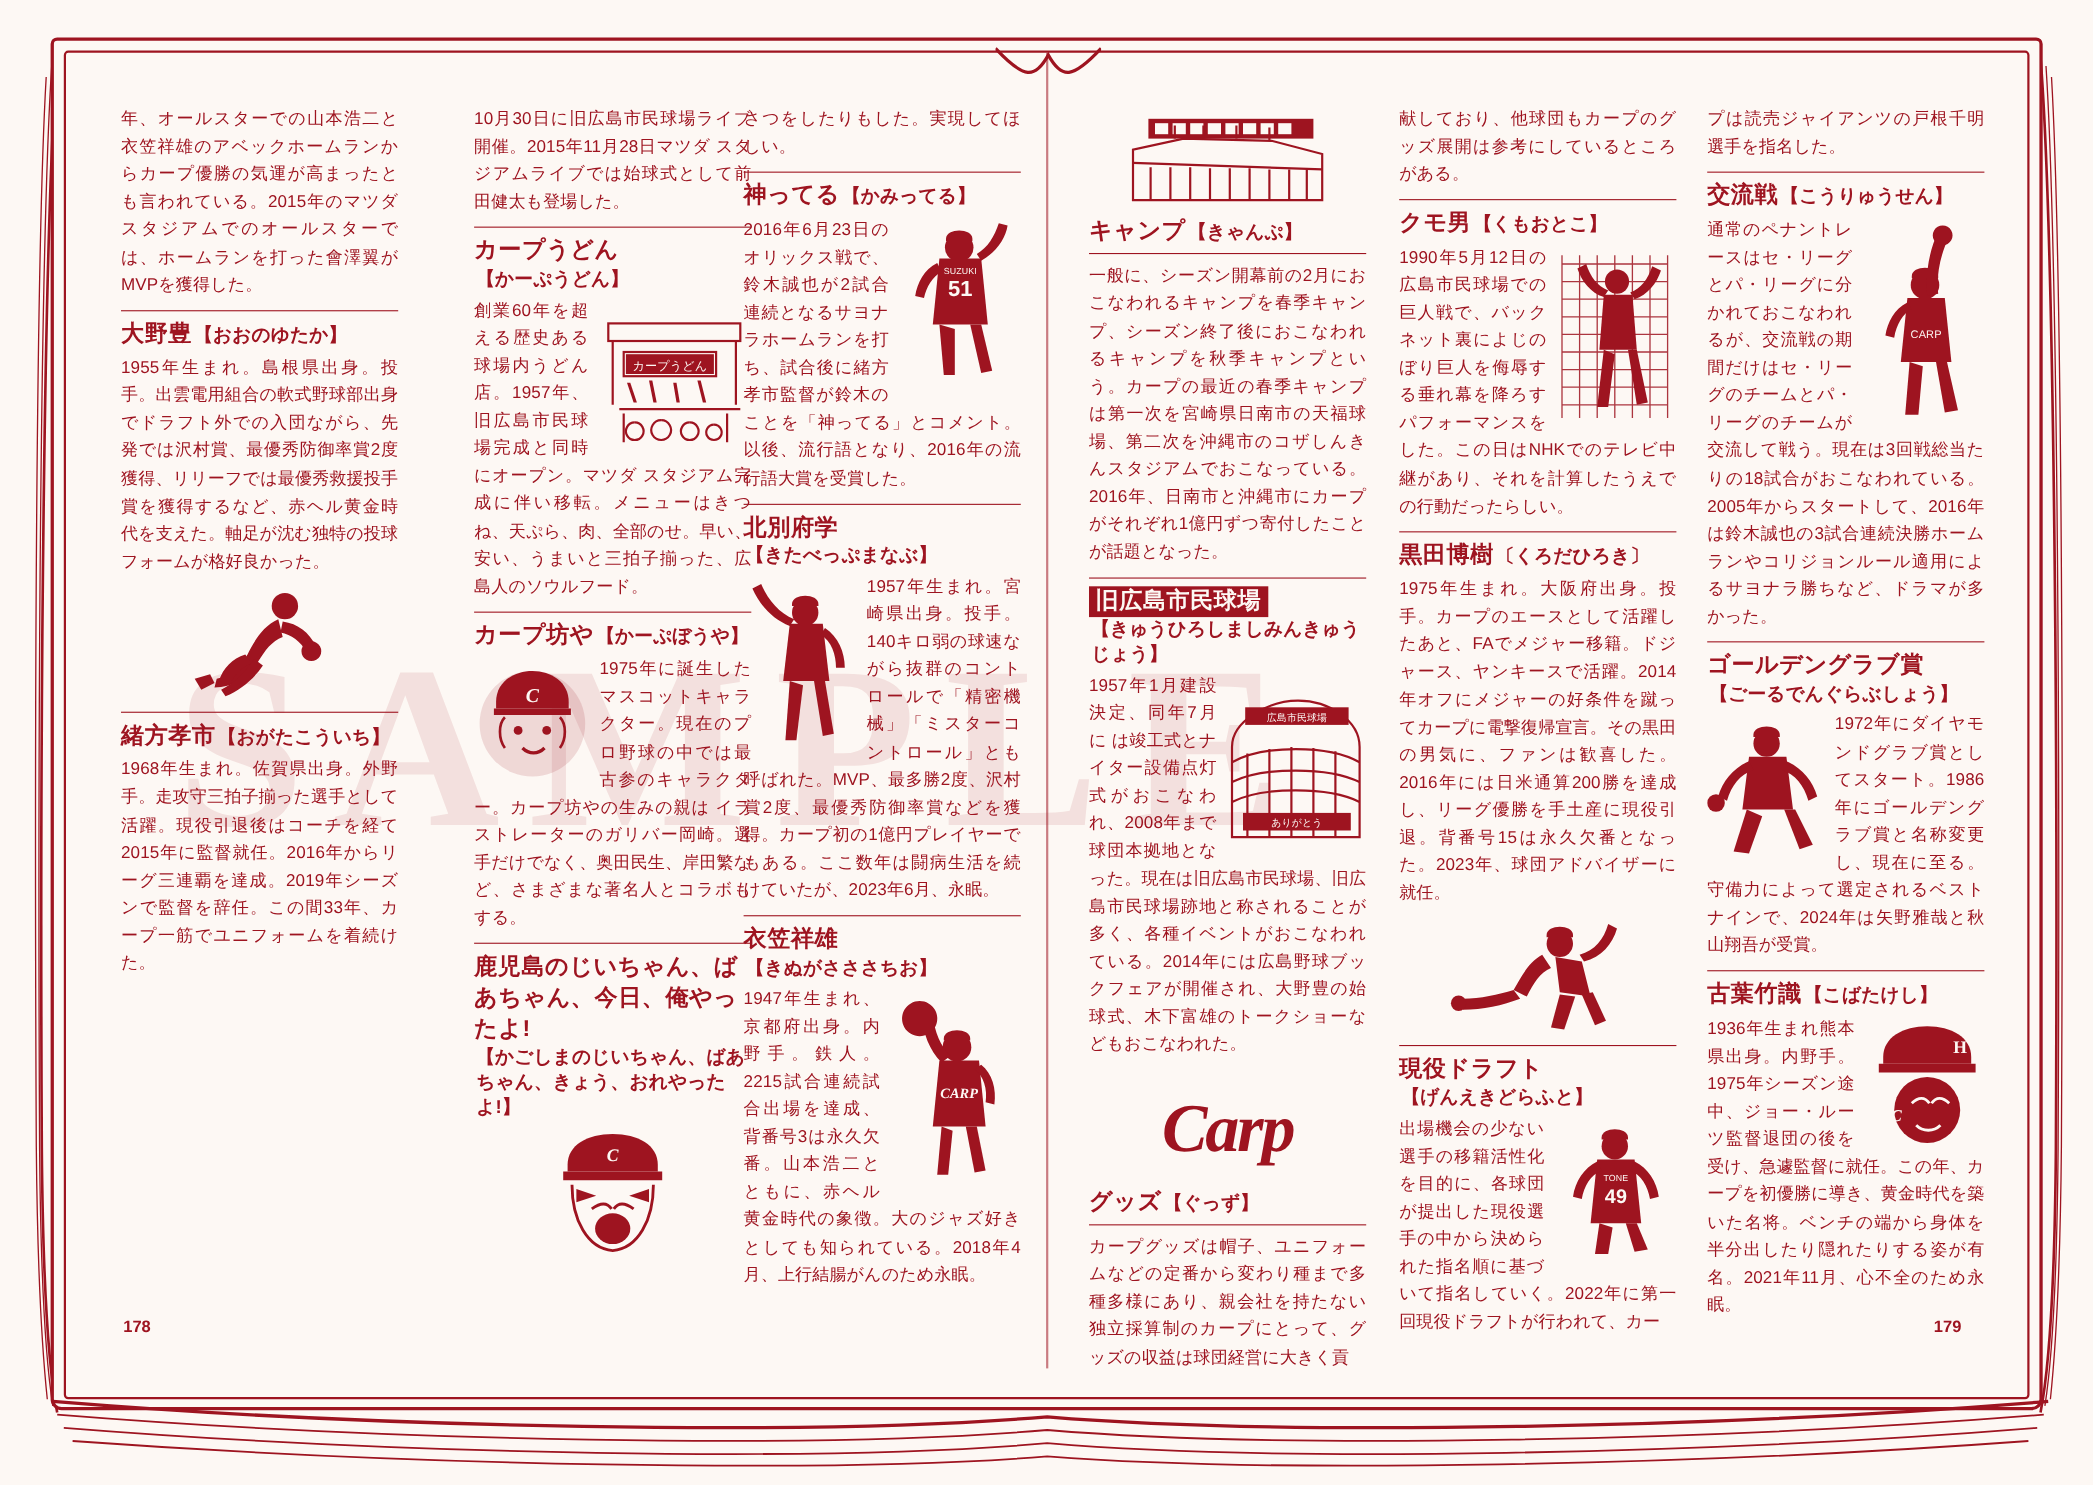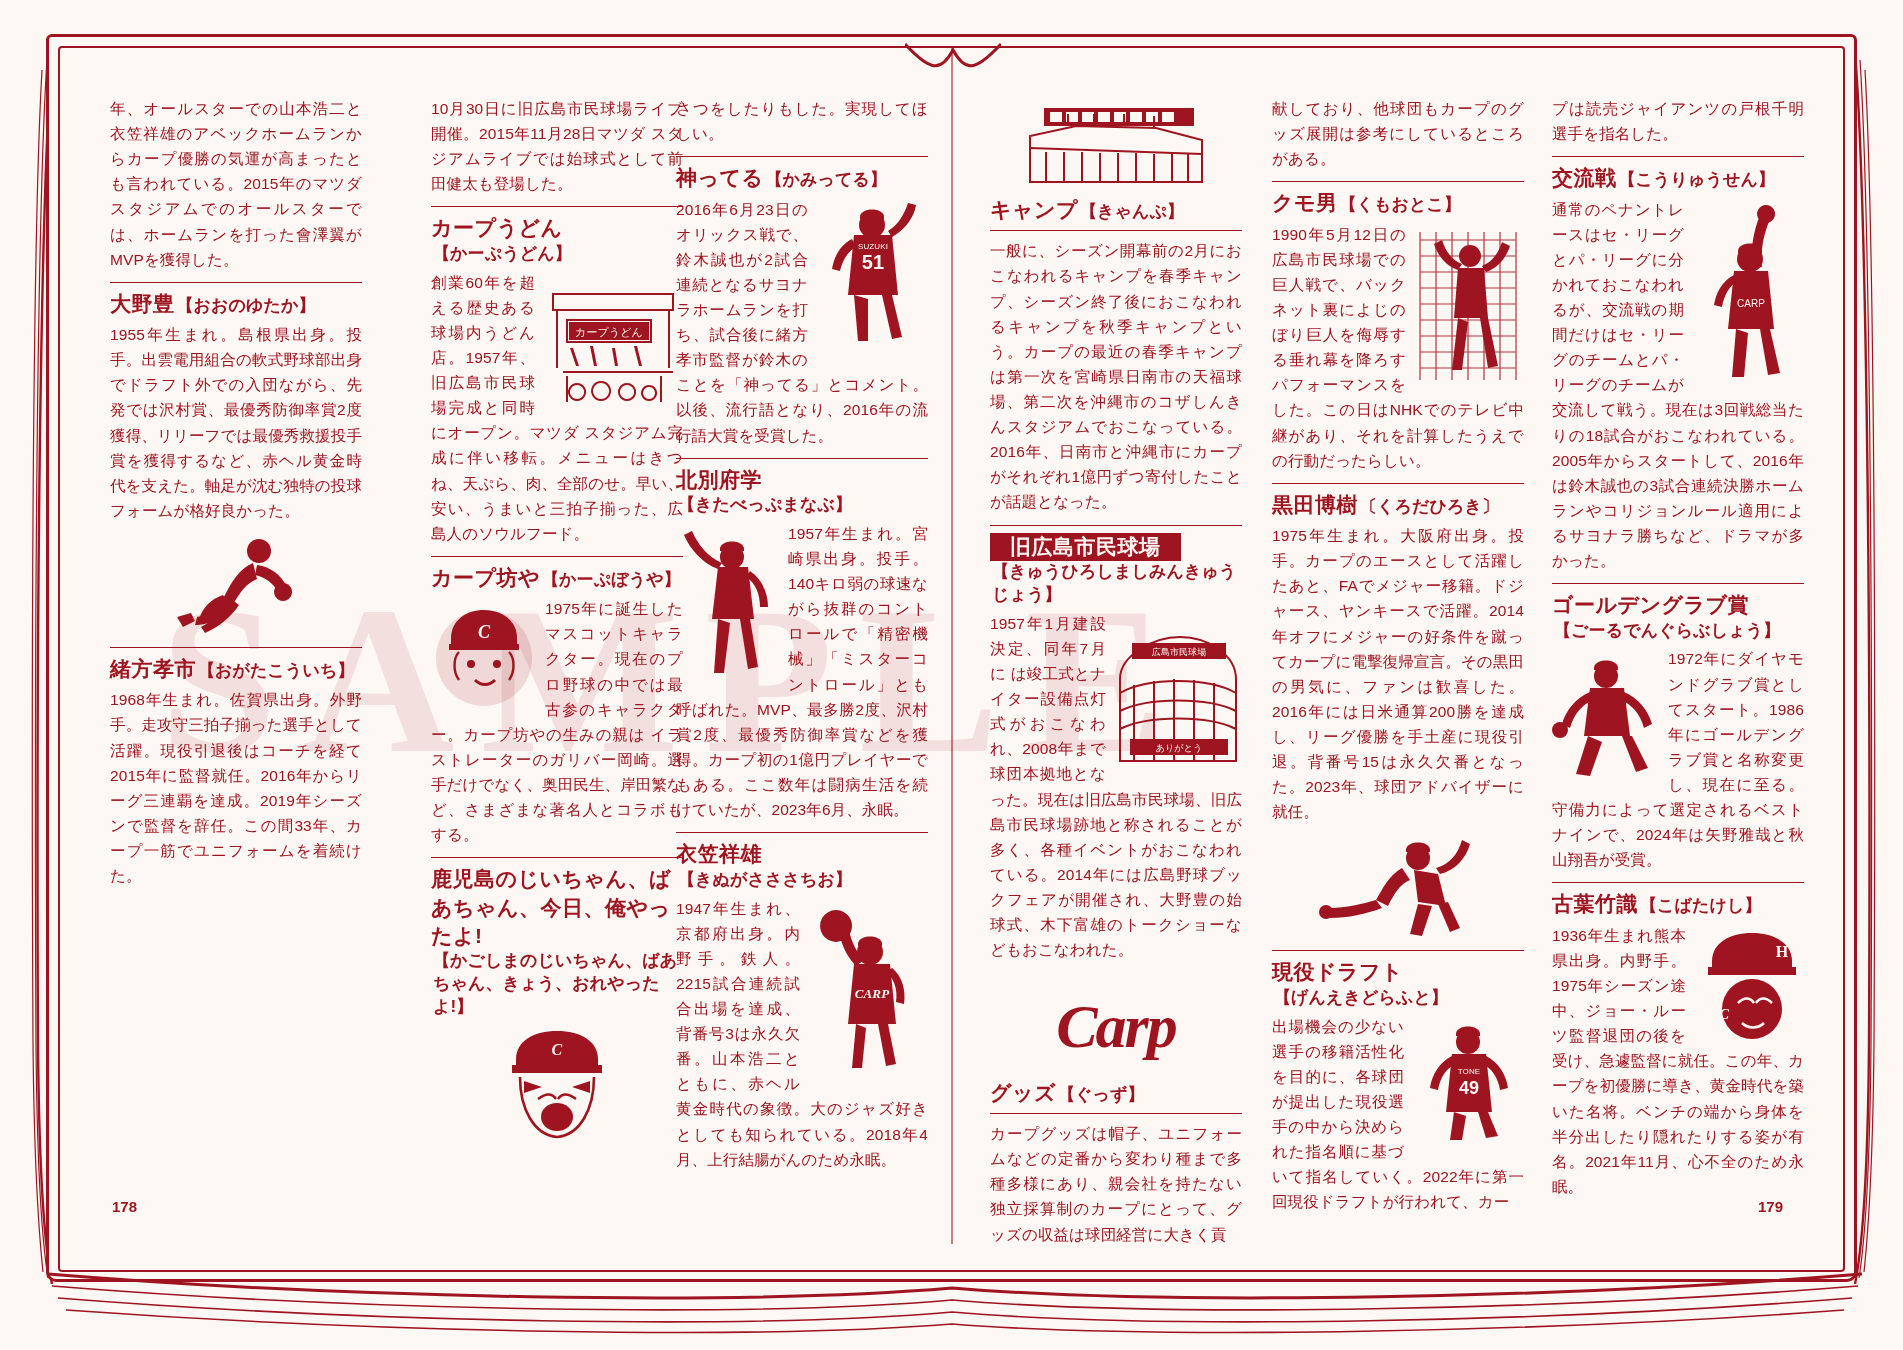--- a/index.html
+++ b/index.html
@@ -101,21 +101,21 @@
     font-family:"Liberation Serif", serif;
     font-style:italic;
     font-weight:bold;
     font-size:62px;
     letter-spacing:-2px;
     text-align:center;
     margin:14px 0 2px 0;
   }
   .boxed-term {
     background:#9e1420; color:#fdf8f4;
-    padding:0 20px; display:inline-block;
+    padding:0 6px; display:inline-block;
   }
 </style>
 </head>
 <body>
 
 <div id="book">
 
   <div class="edge-stack" style="left:30px; top:44px; width:22px; height:1236px;">
     <svg width="26" height="1250" viewBox="0 0 26 1250">
       <path d="M22 8 C10 160 6 600 8 1000 C9 1120 14 1200 22 1240" fill="none" stroke="#9e1420" stroke-width="2.4"></path>

